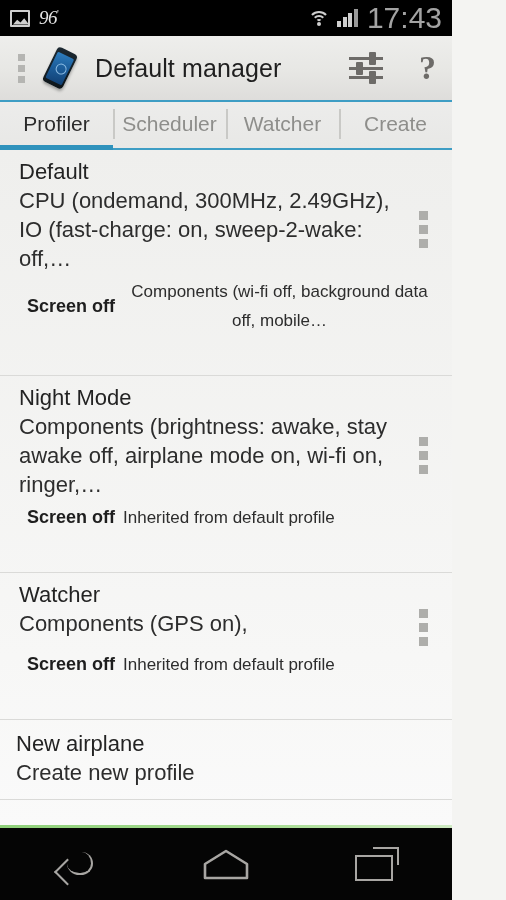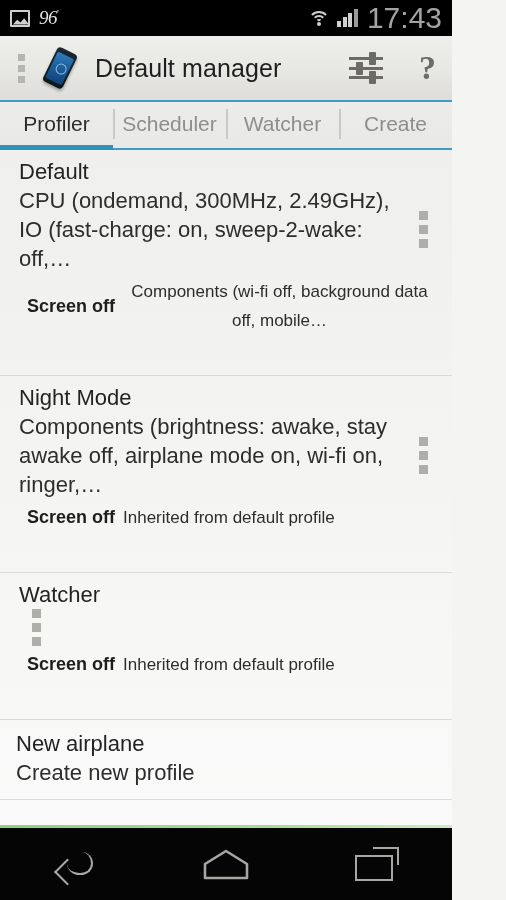--- a/index.html
+++ b/index.html
@@ -258,20 +258,21 @@
         <span class="pf-sub-text">Inherited from default profile</span>
       </div>
     </div>
 
     <div class="profile">
       <div class="pf-head">
         <span class="pf-name">Watcher</span>
         <span class="pf-state"></span>
       </div>
       <div class="pf-row">
+        <div class="pf-desc">Components (GPS on),</div>
         <div class="pf-menu">
             <span></span>
             <span></span>
             <span></span>
           </div>
       </div>
       <div class="pf-sub">
         <span class="pf-sub-label">Screen off</span>
         <span class="pf-sub-text">Inherited from default profile</span>
       </div>

